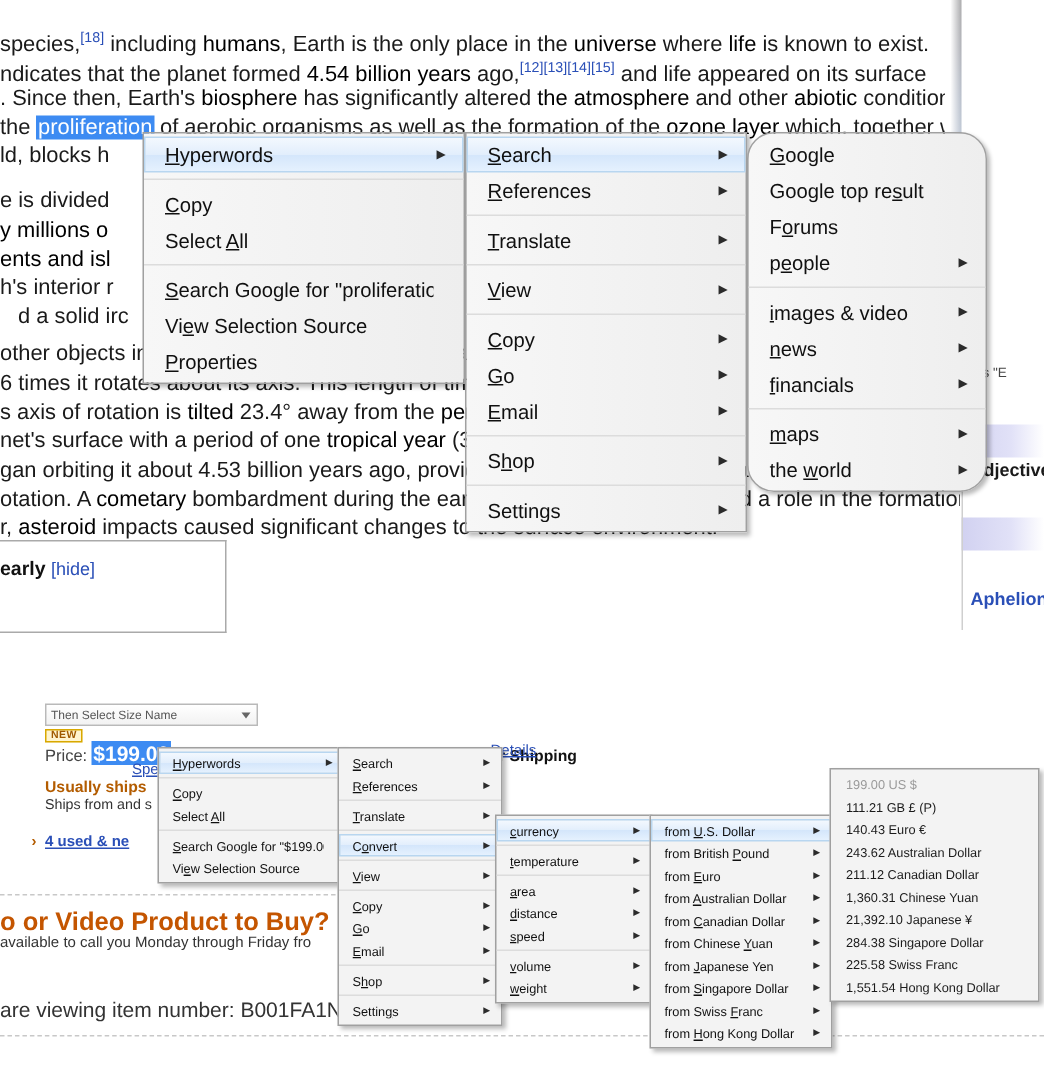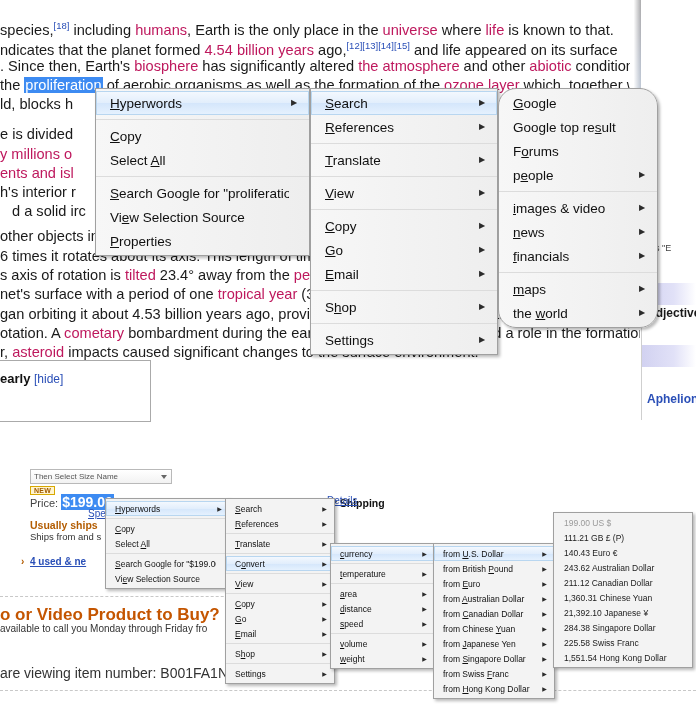--- a/index.html
+++ b/index.html
@@ -10,21 +10,21 @@
     -webkit-font-smoothing:antialiased;
   }
 
   
   #article{position:absolute;left:0;top:0;width:640px;height:470px;overflow:hidden;}
   .art-line{
     position:absolute;left:0;white-space:nowrap;
     font-size:14.6px;color:#1a1a1a;line-height:16px;
     font-family:"Liberation Sans","DejaVu Sans",sans-serif;
   }
-  .lk{color:#be185d;}
+  .lk{color:#000000;}
   .ref{font-size:9.5px;vertical-align:super;color:#2a4fb7;}
   .sel{background:#3d8bf2;color:#ffffff;padding:0 1px;}
 
   
   #earth-photo{
     position:absolute;right:0;top:0;width:66px;height:246px;
     background:
       radial-gradient(circle at 112% 48%, #f2f5ff 0%, #cfd8ef 7%, #9fb4d8 14%, #7c97c4 22%, #5a7aa8 32%, #3d5b85 44%, #1f3357 58%, #0a1024 72%, #000008 85%, #000 100%),
       #000;
     overflow:hidden;
@@ -109,21 +109,21 @@
   .menu.small .mi.hl{padding:0 5px 0 8px;}
   .menu.small .sep{margin:2px 0;}
   .menu.small .mi .arr{font-size:6px;width:7px;}
   .menu.vals .mi{height:15px;padding:0 8px 0 10px;font-size:8.5px;color:#1b1b1b;}
   .menu.vals .mi.dim{color:#9a9a9a;}
 </style>
 </head>
 <body>
 
 <div id="article">
-    <div class="art-line" style="top: 18px; left: 0px;"><span>species,</span><span class="ref">[18]</span><span> including </span><span class="lk">humans</span><span>, Earth is the only place in the </span><span class="lk">universe</span><span> where </span><span class="lk">life</span><span> is known to that.</span></div>
+    <div class="art-line" style="top: 18px; left: 0px;"><span>species,</span><span class="ref">[18]</span><span> including </span><span class="lk">humans</span><span>, Earth is the only place in the </span><span class="lk">universe</span><span> where </span><span class="lk">life</span><span> is known to exist.</span></div>
     <div class="art-line" style="top: 38px; left: 0px;"><span>ndicates that the planet formed </span><span class="lk">4.54 billion years</span><span> ago,</span><span class="ref">[12][13][14][15]</span><span> and life appeared on its surface</span></div>
     <div class="art-line" style="top: 58px; left: 0px;"><span>. Since then, Earth's </span><span class="lk">biosphere</span><span> has significantly altered </span><span class="lk">the atmosphere</span><span> and other </span><span class="lk">abiotic</span><span> conditions on</span></div>
     <div class="art-line" style="top: 77px; left: 0px;"><span>the </span><span class="sel">proliferation</span><span> of aerobic organisms as well as the formation of the </span><span class="lk">ozone layer</span><span> which, together with</span></div>
     <div class="art-line" style="top: 96px; left: 0px;"><span>ld, blocks h</span></div>
     <div class="art-line" style="top: 126px; left: 0px;"><span>e is divided </span></div>
     <div class="art-line" style="top: 146px; left: 0px;"><span class="lk">y millions o</span></div>
     <div class="art-line" style="top: 165px; left: 0px;"><span class="lk">ents and isl</span></div>
     <div class="art-line" style="top: 184px; left: 0px;"><span>h's interior r</span></div>
     <div class="art-line" style="top: 203px; left: 12px;"><span>d a solid irc</span></div>
     <div class="art-line" style="top: 228px; left: 0px;"><span> other objects in </span><span class="lk">outer space</span><span>, including the Sun and</span></div>

